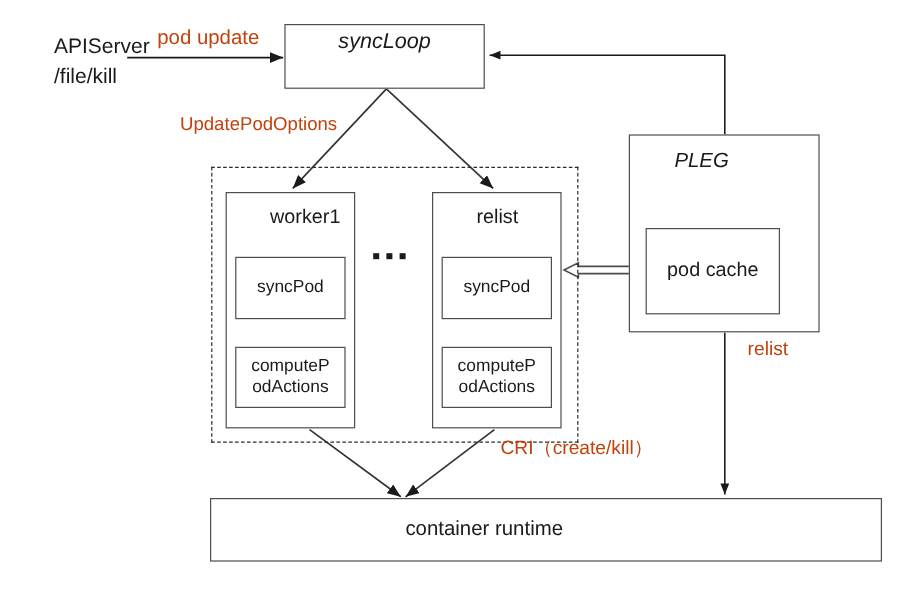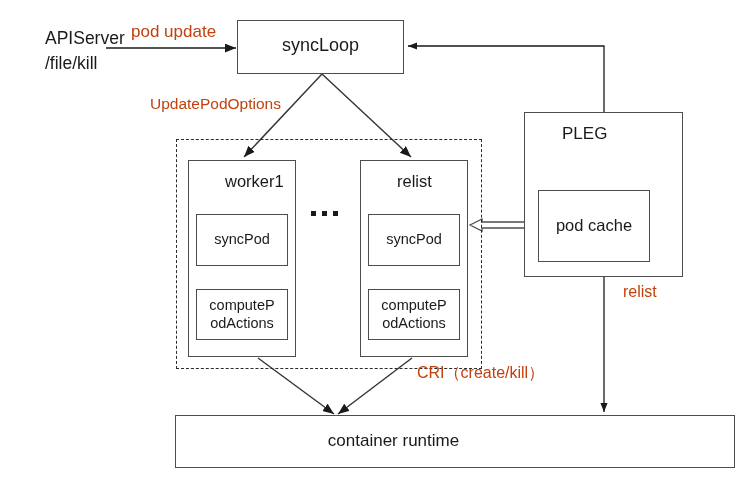--- a/index.html
+++ b/index.html
@@ -127,21 +127,21 @@
     </g>
   </svg>
 
   <div class="node-label" style="left:20px; top:28px; font-size:17.5px;">APIServer</div>
   <div class="node-label" style="left:20px; top:53px; font-size:17.5px;">/file/kill</div>
 
   <div class="edge-label" style="left:131px; top:22px; font-size:17px;">pod update</div>
 
 
   <div class="node-box" style="left:237px; top:20px; width:167px; height:54px;"></div>
-  <div class="centered-label" style="left:237px; top:28px; width:167px; height:36px; font-size:18px;">syncLoop</div>
+  <div class="centered-label" style="left:237px; top:17px; width:167px; height:36px; font-size:18px;font-style:italic;">syncLoop</div>
 
   <div class="edge-label" style="left:150px; top:95px; font-size:15.5px;">UpdatePodOptions</div>
 
   <div class="dashed-group" style="left:176px; top:139px; width:306px; height:230px;"></div>
 
   <div class="node-box" style="left:188px; top:160px; width:108px; height:197px;"></div>
   <div class="node-label" style="left:200px; top:172px; font-size:16.5px;">worker1</div>
 
   <div class="node-box thin" style="left:196px; top:214px; width:92px; height:52px;"></div>
   <div class="centered-label" style="left:196px; top:214px; width:92px; height:52px; font-size:14.5px;">syncPod</div>
@@ -164,25 +164,25 @@
   <div class="node-box thin" style="left:368px; top:214px; width:92px; height:52px;"></div>
   <div class="centered-label" style="left:368px; top:214px; width:92px; height:52px; font-size:14.5px;">syncPod</div>
 
   <div class="node-box thin" style="left:368px; top:289px; width:92px; height:51px;"></div>
   <div class="centered-label" style="left:368px; top:289px; width:92px; height:51px; font-size:14.5px; flex-direction:column;">
     <span>computeP</span>
     <span>odActions</span>
   </div>
 
   <div class="node-box" style="left:524px; top:112px; width:159px; height:165px;"></div>
-  <div class="node-label" style="left:537px; top:124px; font-size:17px;">PLEG</div>
+  <div class="node-label" style="left:537px; top:124px; font-size:17px;font-style:italic;">PLEG</div>
 
   <div class="node-box thin" style="left:538px; top:190px; width:112px; height:72px;"></div>
   <div class="centered-label" style="left:538px; top:190px; width:112px; height:72px; font-size:16.5px;">pod cache</div>
 
   <div class="edge-label" style="left:623px; top:283px; font-size:16px;">relist</div>
 
   <div class="edge-label" style="left:417px; top:363px; font-size:16px;">CRI（create/kill）</div>
 
   <div class="node-box" style="left:175px; top:415px; width:560px; height:53px;"></div>
-  <div class="centered-label" style="left:165px; top:415px; width:457px; height:53px; font-size:17px;">container runtime</div>
+  <div class="centered-label" style="left:175px; top:415px; width:457px; height:53px; font-size:17px;">container runtime</div>
 
 </div>
 
 </body></html>

